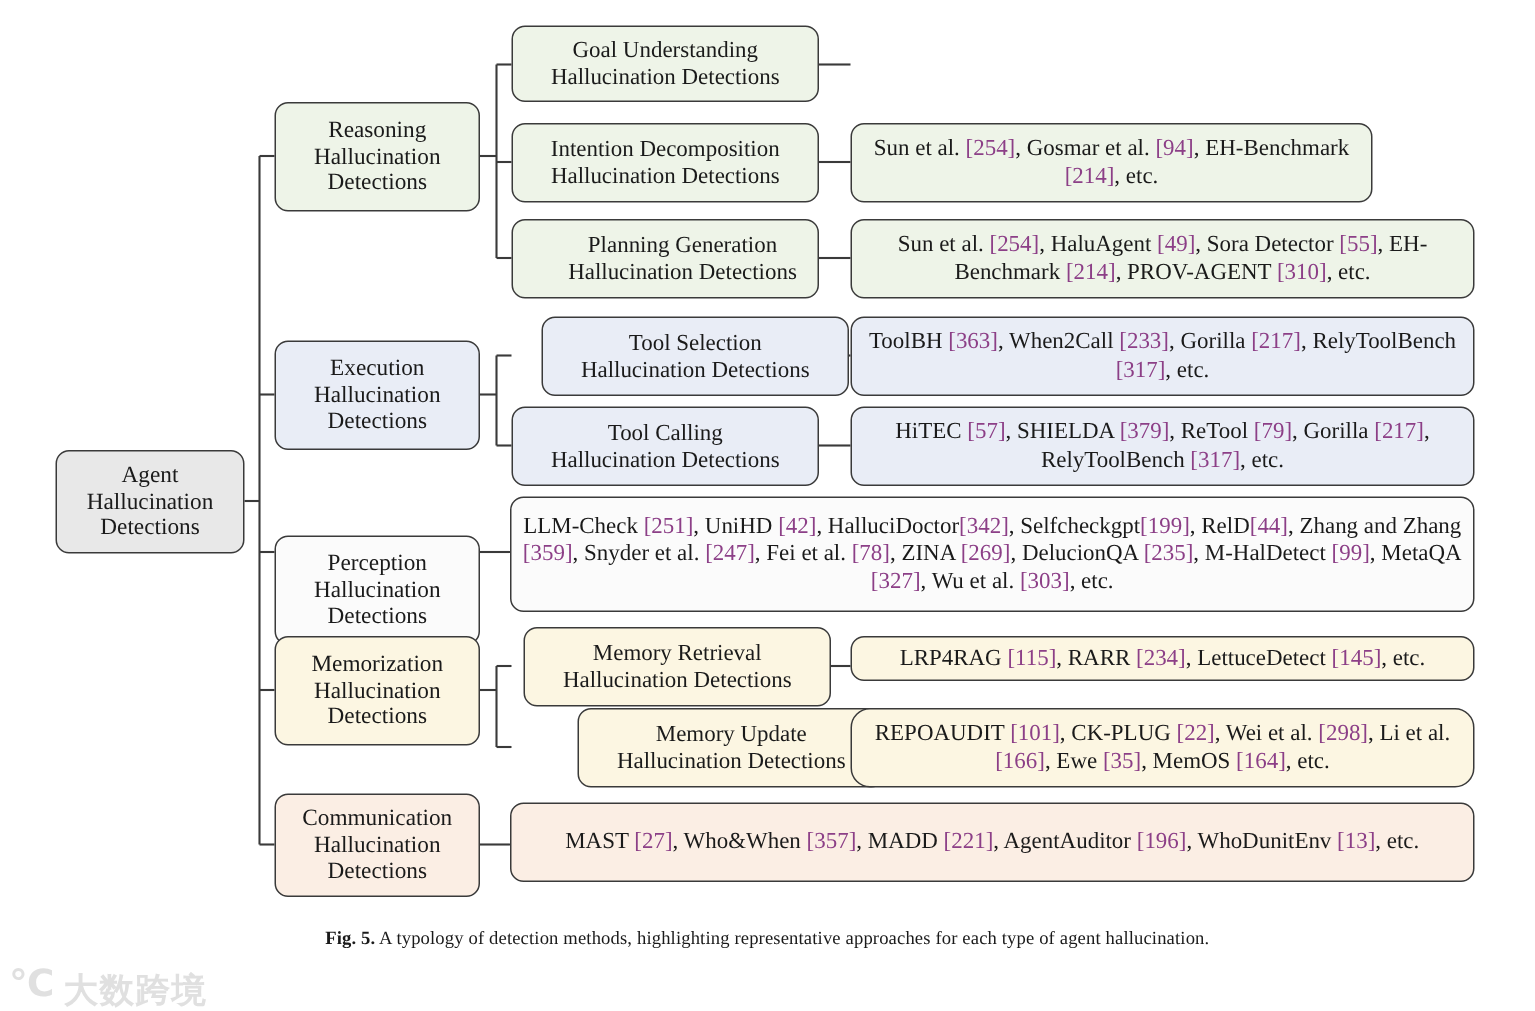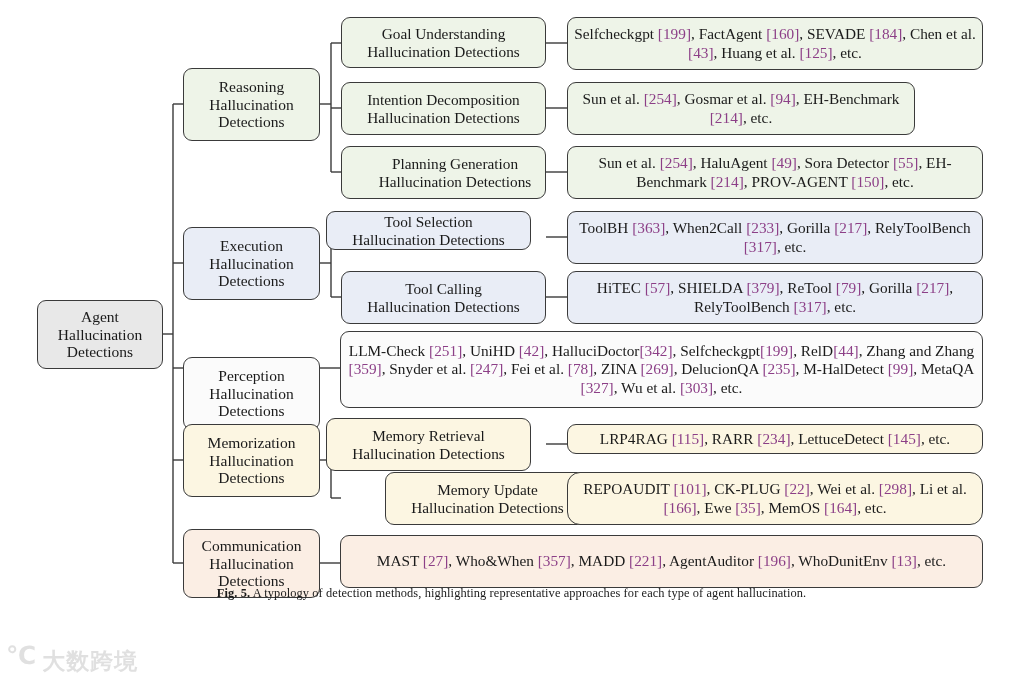--- a/index.html
+++ b/index.html
@@ -26,21 +26,21 @@
 
   .c-green{background:#eef4e8;}
   .c-blue{background:#e9edf6;}
   .c-white{background:#fbfbfb;}
   .c-cream{background:#fcf6e2;}
   .c-peach{background:#fbeee4;}
 
   .cite{color:#8c3f87;}
 
   .caption{
-    position:absolute;left:0;top:586px;width:1023px;text-align:center;
+    position:absolute;left:0;top:618px;width:1023px;text-align:center;
     font-size:12.4px;color:#1a1a1a;letter-spacing:.1px;
   }
   .caption b{font-weight:bold;}
 
   .watermark{
     position:absolute;left:6px;top:638px;
     display:flex;align-items:center;gap:6px;
     opacity:.30;pointer-events:none;
   }
   .watermark .wm-logo{
@@ -120,41 +120,38 @@
 
   <div class="node lvl3 c-green" id="b-goal-understanding" style="left: 341px; top: 17px; width: 205px; height: 51px;">
     <span class="txt">Goal Understanding<br>Hallucination Detections</span>
   </div>
   <div class="node lvl3 c-green" id="b-intention-decomposition" style="left: 341px; top: 82px; width: 205px; height: 53px;">
     <span class="txt">Intention Decomposition<br>Hallucination Detections</span>
   </div>
   <div class="node lvl3 c-green" id="b-planning-generation" style="left: 341px; top: 146px; width: 205px; height: 53px; padding-left: 28px;">
     <span class="txt">Planning Generation<br>Hallucination Detections</span>
   </div>
-  <div class="node lvl3 c-blue" id="b-tool-selection" style="left: 326px; top: 211px; width: 205px; height: 39px;">
+  <div class="node lvl3 c-blue" id="b-tool-selection" style="left: 361px; top: 211px; width: 205px; height: 53px;">
     <span class="txt">Tool Selection<br>Hallucination Detections</span>
   </div>
   <div class="node lvl3 c-blue" id="b-tool-calling" style="left: 341px; top: 271px; width: 205px; height: 53px;">
     <span class="txt">Tool Calling<br>Hallucination Detections</span>
   </div>
-  <div class="node lvl3 c-cream" id="b-memory-retrieval" style="left: 326px; top: 418px; width: 205px; height: 53px;">
+  <div class="node lvl3 c-cream" id="b-memory-retrieval" style="left: 349px; top: 418px; width: 205px; height: 53px;">
     <span class="txt">Memory Retrieval<br>Hallucination Detections</span>
   </div>
   <div class="node lvl3 c-cream" id="b-memory-update" style="left: 341px; top: 472px; width: 205px; height: 53px; margin-left: 44px;">
     <span class="txt">Memory Update<br>Hallucination Detections</span>
   </div>
 
-  <div class="node refs c-green" id="b-ref-goal-understanding" style="left: 567px; top: 17px; width: 416px; height: 53px;">
-    <span class="txt">Selfcheckgpt <span class="cite">[199]</span>, FactAgent <span class="cite">[160]</span>, SEVADE <span class="cite">[184]</span>, Chen et al. <span class="cite">[43]</span>, Huang et al. <span class="cite">[125]</span>, etc.</span>
-  </div>
   <div class="node refs c-green" id="b-ref-intention-decomposition" style="left: 567px; top: 82px; width: 348px; height: 53px;">
     <span class="txt">Sun et al. <span class="cite">[254]</span>, Gosmar et al. <span class="cite">[94]</span>, EH-Benchmark <span class="cite">[214]</span>, etc.</span>
   </div>
   <div class="node refs c-green" id="b-ref-planning-generation" style="left: 567px; top: 146px; width: 416px; height: 53px;">
-    <span class="txt">Sun et al. <span class="cite">[254]</span>, HaluAgent <span class="cite">[49]</span>, Sora Detector <span class="cite">[55]</span>, EH-Benchmark <span class="cite">[214]</span>, PROV-AGENT <span class="cite">[150]</span>, etc.</span>
+    <span class="txt">Sun et al. <span class="cite">[254]</span>, HaluAgent <span class="cite">[49]</span>, Sora Detector <span class="cite">[55]</span>, EH-Benchmark <span class="cite">[214]</span>, PROV-AGENT <span class="cite">[310]</span>, etc.</span>
   </div>
   <div class="node refs c-blue" id="b-ref-tool-selection" style="left: 567px; top: 211px; width: 416px; height: 53px; align-items: center;">
     <span class="txt">ToolBH <span class="cite">[363]</span>, When2Call <span class="cite">[233]</span>, Gorilla <span class="cite">[217]</span>, RelyToolBench <span class="cite">[317]</span>, etc.</span>
   </div>
   <div class="node refs c-blue" id="b-ref-tool-calling" style="left: 567px; top: 271px; width: 416px; height: 53px;">
     <span class="txt">HiTEC <span class="cite">[57]</span>, SHIELDA <span class="cite">[379]</span>, ReTool <span class="cite">[79]</span>, Gorilla <span class="cite">[217]</span>, RelyToolBench <span class="cite">[317]</span>, etc.</span>
   </div>
   <div class="node refs c-white" id="b-ref-perception" style="left: 340px; top: 331px; width: 643px; height: 77px;">
     <span class="txt">LLM-Check <span class="cite">[251]</span>, UniHD <span class="cite">[42]</span>, HalluciDoctor<span class="cite">[342]</span>, Selfcheckgpt<span class="cite">[199]</span>, RelD<span class="cite">[44]</span>, Zhang and Zhang <span class="cite">[359]</span>, Snyder et al. <span class="cite">[247]</span>, Fei et al. <span class="cite">[78]</span>, ZINA <span class="cite">[269]</span>, DelucionQA <span class="cite">[235]</span>, M-HalDetect <span class="cite">[99]</span>, MetaQA <span class="cite">[327]</span>, Wu et al. <span class="cite">[303]</span>, etc.</span>
   </div>

